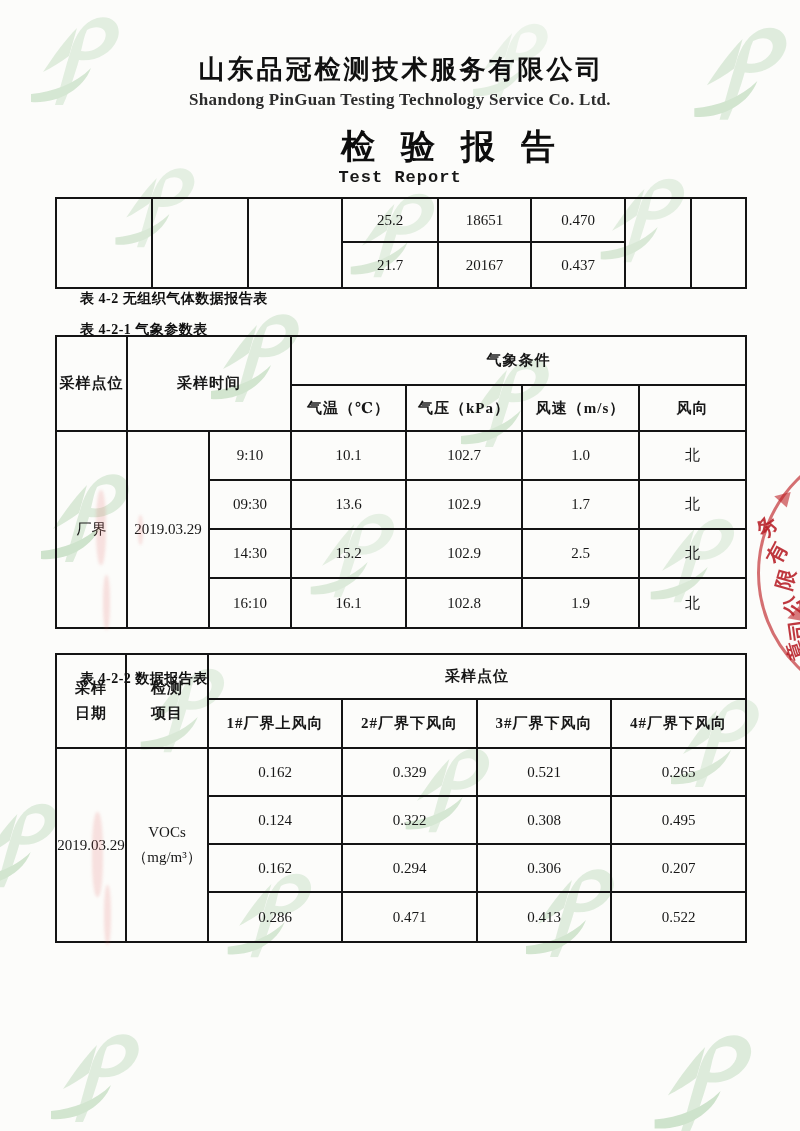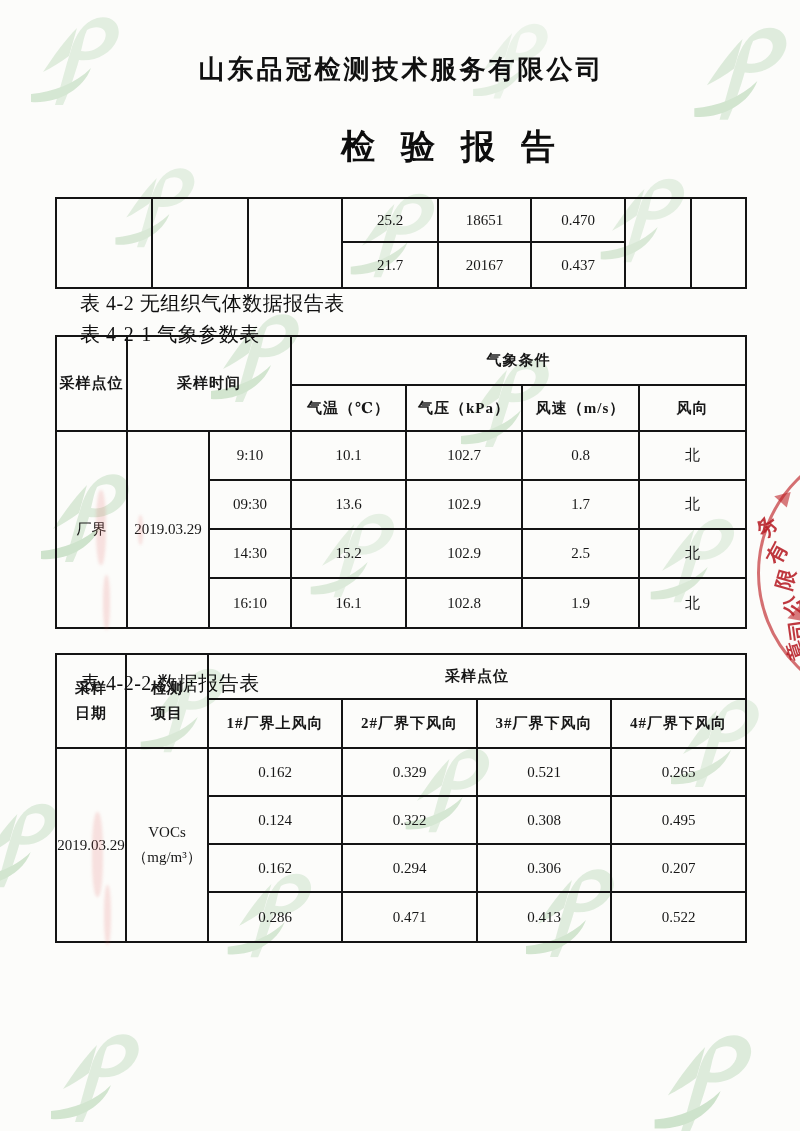--- a/index.html
+++ b/index.html
@@ -12,21 +12,21 @@
   
   .company-cn{position:absolute;top:52px;left:0;width:100%;display:flex;justify-content:center;}
   .company-cn span{font-size:26px;font-weight:bold;letter-spacing:3px;padding-left:3px;color:#101010;}
   .company-en{position:absolute;top:90px;left:0;width:100%;text-align:center;
     font-size:17px;font-weight:bold;color:#2c2c2c;letter-spacing:0.3px;}
   .report-cn{position:absolute;top:124px;left:0;width:100%;display:flex;justify-content:center;padding-left:48px;}
   .report-cn span{font-size:34px;font-weight:bold;letter-spacing:26px;padding-left:26px;color:#0d0d0d;}
   .report-en{position:absolute;top:168px;left:0;width:100%;text-align:center;
     font-family:"Liberation Mono","DejaVu Sans Mono",monospace;font-size:17px;font-weight:bold;letter-spacing:1px;}
   
-  .caption{position:absolute;left:80px;font-size:20px;font-weight:normal;letter-spacing:0.5px;color:#0f0f0f;}
+  .caption{position:absolute;left:80px;font-size:14px;font-weight:bold;letter-spacing:0.5px;color:#0f0f0f;}
   
   table{border-collapse:collapse;table-layout:fixed;position:absolute;background:transparent;}
   td{border:2px solid #141414;text-align:center;vertical-align:middle;
      font-size:15px;padding:0;overflow:hidden;color:#171717;}
   .hdr{font-weight:bold;letter-spacing:1px;}
   .preline{white-space:pre-line;line-height:1.65;}
   #top-table{left:55px;top:197px;width:690px;}
   #weather-table{left:55px;top:335px;width:690px;}
   #voc-table{left:55px;top:653px;width:690px;}
   
@@ -109,23 +109,25 @@
   <svg class="wm" style="left:45px;top:1025px;width:100px;height:100px;opacity:.6">
       <use href="#logo-p"></use>
     </svg>
   <svg class="wm" style="left:648px;top:1025px;width:110px;height:110px;opacity:.65">
       <use href="#logo-p"></use>
     </svg>
 
   <div class="company-cn">
     <span>山东品冠检测技术服务有限公司</span>
   </div>
+  <div class="company-en">Shandong PinGuan Testing Technology Service Co. Ltd.</div>
   <div class="report-cn">
     <span>检验报告</span>
   </div>
+  <div class="report-en">Test Report</div>
 
   <table id="top-table">
     <colgroup>
         <col style="width:96px">
         <col style="width:96px">
         <col style="width:94px">
         <col style="width:96px">
         <col style="width:93px">
         <col style="width:94px">
         <col style="width:66px">
@@ -174,21 +176,21 @@
       <td class="hdr">气压（kPa）</td>
       <td class="hdr">风速（m/s）</td>
       <td class="hdr">风向</td>
     </tr>
     <tr style="height:49px">
       <td rowspan="4">厂界</td>
       <td rowspan="4">2019.03.29</td>
       <td>9:10</td>
       <td>10.1</td>
       <td>102.7</td>
-      <td>0.8</td>
+      <td>1.0</td>
       <td>北</td>
     </tr>
     <tr style="height:49px">
       <td>09:30</td>
       <td>13.6</td>
       <td>102.9</td>
       <td>1.7</td>
       <td>北</td>
     </tr>
     <tr style="height:49px">

